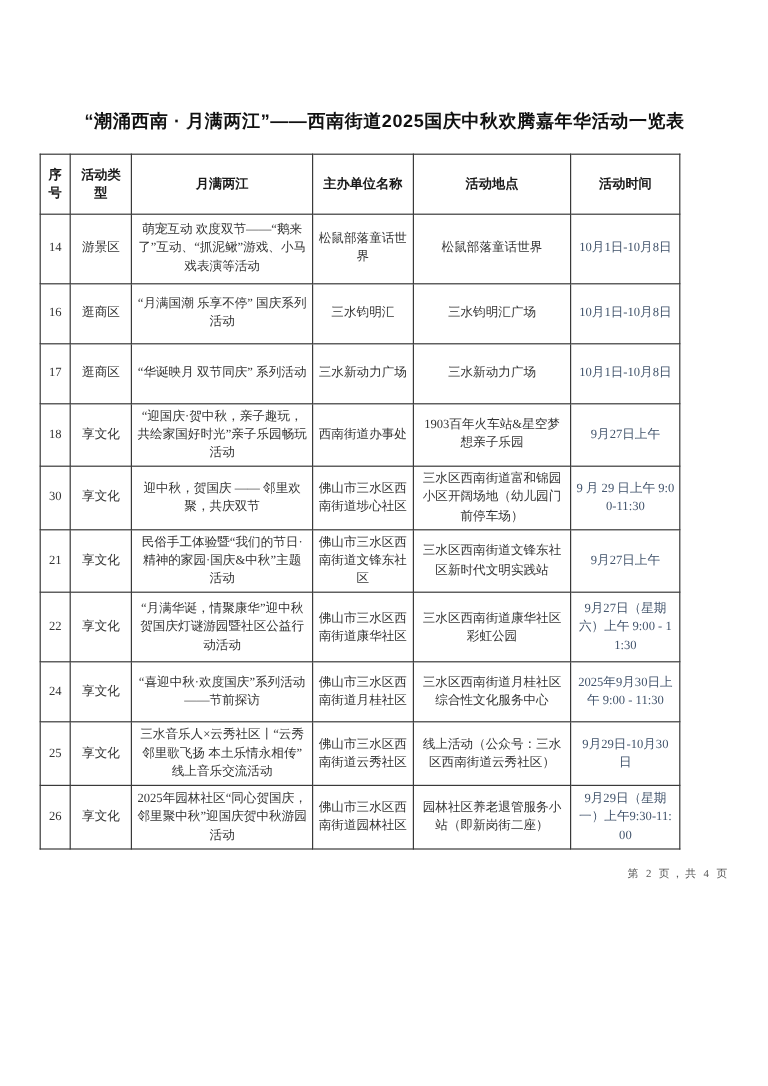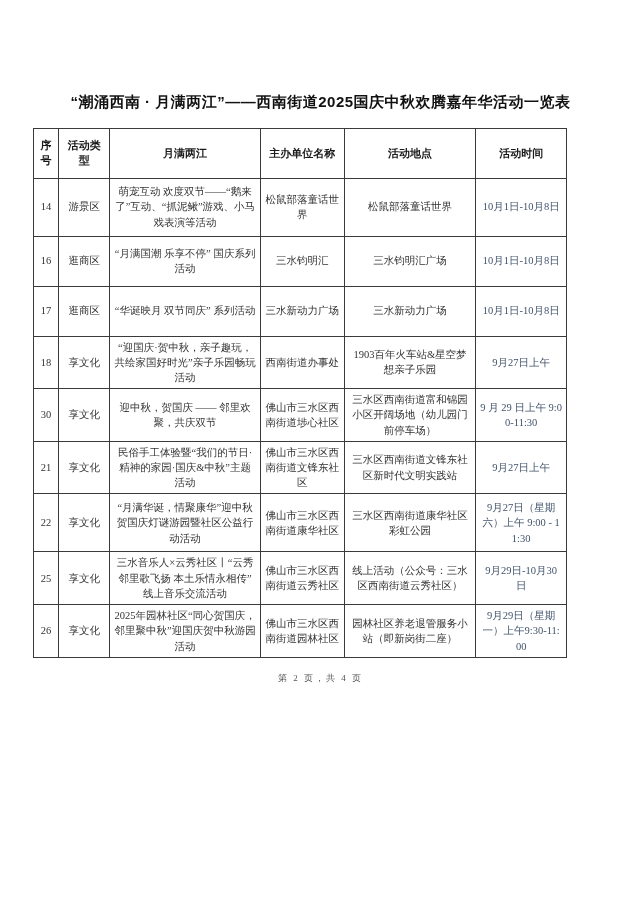--- a/index.html
+++ b/index.html
@@ -62,21 +62,21 @@
   }
   .col-no   { width: 4.7%; }
   .col-type { width: 9.6%; }
   .col-theme{ width: 28.3%; }
   .col-org  { width: 15.7%; }
   .col-loc  { width: 24.7%; }
   .col-time { width: 17%; }
   td.c-time { color: var(--time-color, #41536b); }
   .page-footer {
     margin-top: 14px;
-    text-align: center;
+    text-align: right;
     font-size: 9px;
     color: #555555;
     letter-spacing: 2px;
   }
 </style>
 </head>
 <body>
 
 <div class="page">
 
@@ -152,20 +152,28 @@
     </tr>
         <tr>
       <td class="c-no">22</td>
       <td class="c-type">享文化</td>
       <td class="c-theme">“月满华诞，情聚康华”迎中秋贺国庆灯谜游园暨社区公益行动活动</td>
       <td class="c-org">佛山市三水区西南街道康华社区</td>
       <td class="c-loc">三水区西南街道康华社区彩虹公园</td>
       <td class="c-time">9月27日（星期六）上午 9:00 - 11:30</td>
     </tr>
         <tr>
+      <td class="c-no">24</td>
+      <td class="c-type">享文化</td>
+      <td class="c-theme">“喜迎中秋·欢度国庆”系列活动——节前探访</td>
+      <td class="c-org">佛山市三水区西南街道月桂社区</td>
+      <td class="c-loc">三水区西南街道月桂社区综合性文化服务中心</td>
+      <td class="c-time">2025年9月30日上午 9:00 - 11:30</td>
+    </tr>
+        <tr>
       <td class="c-no">25</td>
       <td class="c-type">享文化</td>
       <td class="c-theme">三水音乐人×云秀社区丨“云秀邻里歌飞扬 本土乐情永相传”线上音乐交流活动</td>
       <td class="c-org">佛山市三水区西南街道云秀社区</td>
       <td class="c-loc">线上活动（公众号：三水区西南街道云秀社区）</td>
       <td class="c-time">9月29日-10月30日</td>
     </tr>
         <tr>
       <td class="c-no">26</td>
       <td class="c-type">享文化</td>

